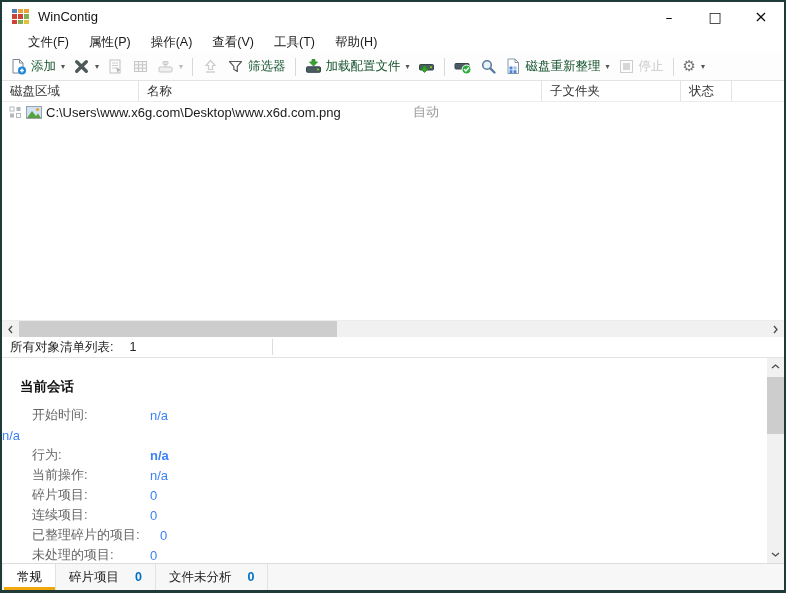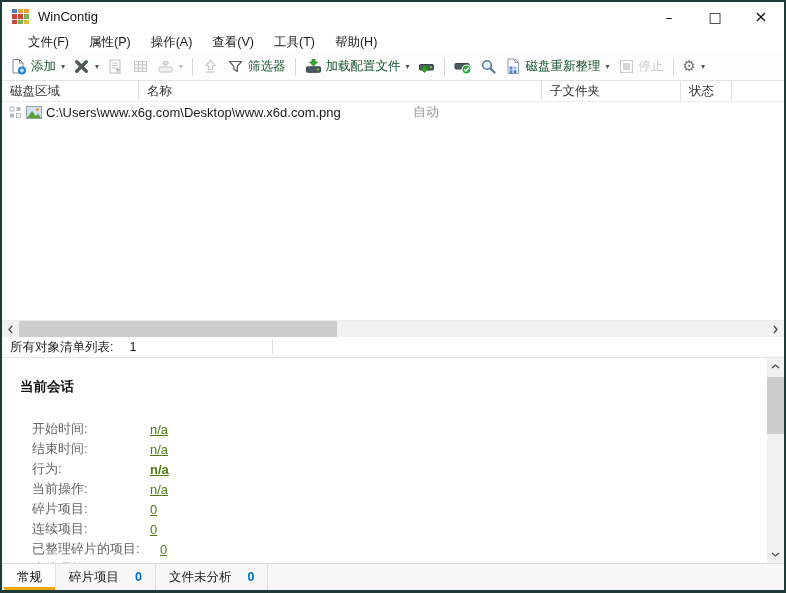--- a/index.html
+++ b/index.html
@@ -53,24 +53,24 @@
   .hscroll{height:17px;flex:none;background:#f1f1f1;position:relative;border-top:1px solid #ececec;}
   .sarrow{position:absolute;top:0;width:17px;height:100%;display:flex;align-items:center;justify-content:center;}
   .hthumb{position:absolute;left:17px;top:0;bottom:0;width:318px;background:#cdcdcd;}
   
   .countrow{height:21px;flex:none;display:flex;align-items:center;padding-left:8px;font-size:12.5px;color:#222;background:#fff;border-bottom:1px solid #e3e3e3;position:relative;}
   .countsep{position:absolute;left:270px;top:2px;bottom:2px;width:1px;background:#dcdcdc;}
   .countval{margin-left:16px;}
   
   .lower{height:205px;flex:none;display:flex;background:#fff;}
   .sesscontent{flex:1;padding-top:20px;overflow:hidden;}
-  .sesstitle{margin-left:18px;font-weight:bold;font-size:13.5px;color:#111;margin-bottom:23px;}
+  .sesstitle{margin-left:18px;font-weight:bold;font-size:13.5px;color:#111;margin-bottom:9px;}
   .srow{height:20px;display:flex;align-items:center;font-size:13px;}
   .slabel{margin-left:30px;width:118px;color:#666;flex:none;}
-  .svalue{color:#4d7c0f;text-decoration:underline;}
+  .svalue{color:#3b82f6;}
   .svalue.bold{font-weight:bold;}
   .vscroll{width:17px;flex:none;background:#f1f1f1;position:relative;}
   .vthumb{position:absolute;left:0;right:0;top:19px;height:57px;background:#cdcdcd;}
   .va-up{position:absolute;top:0;left:0;width:100%;height:17px;display:flex;align-items:center;justify-content:center;}
   .va-down{position:absolute;bottom:0;left:0;width:100%;height:17px;display:flex;align-items:center;justify-content:center;}
   
   .tabbar{height:27px;flex:none;display:flex;align-items:stretch;background:#f7f7f7;border-top:1px solid #dcdcdc;font-size:12.5px;padding-left:2px;}
   .tab{display:flex;align-items:center;padding:0 13px;border-right:1px solid #e2e2e2;color:#222;position:relative;}
   .tab.active{background:#fff;color:#111;}
   .tab.active::after{content:"";position:absolute;left:0;right:0;bottom:0;height:3px;background:#f2a70a;}
@@ -289,21 +289,20 @@
   </div>
 
   <div class="lower">
     <div class="sesscontent">
       <div class="sesstitle">当前会话</div>
       <div class="srow">
         <span class="slabel">开始时间:</span>
         <span class="svalue">n/a</span>
       </div>
       <div class="srow">
-        <span class="slabel">结束时间:</span>
         <span class="svalue">n/a</span>
       </div>
       <div class="srow">
         <span class="slabel">行为:</span>
         <span class="svalue bold">n/a</span>
       </div>
       <div class="srow">
         <span class="slabel">当前操作:</span>
         <span class="svalue">n/a</span>
       </div>

